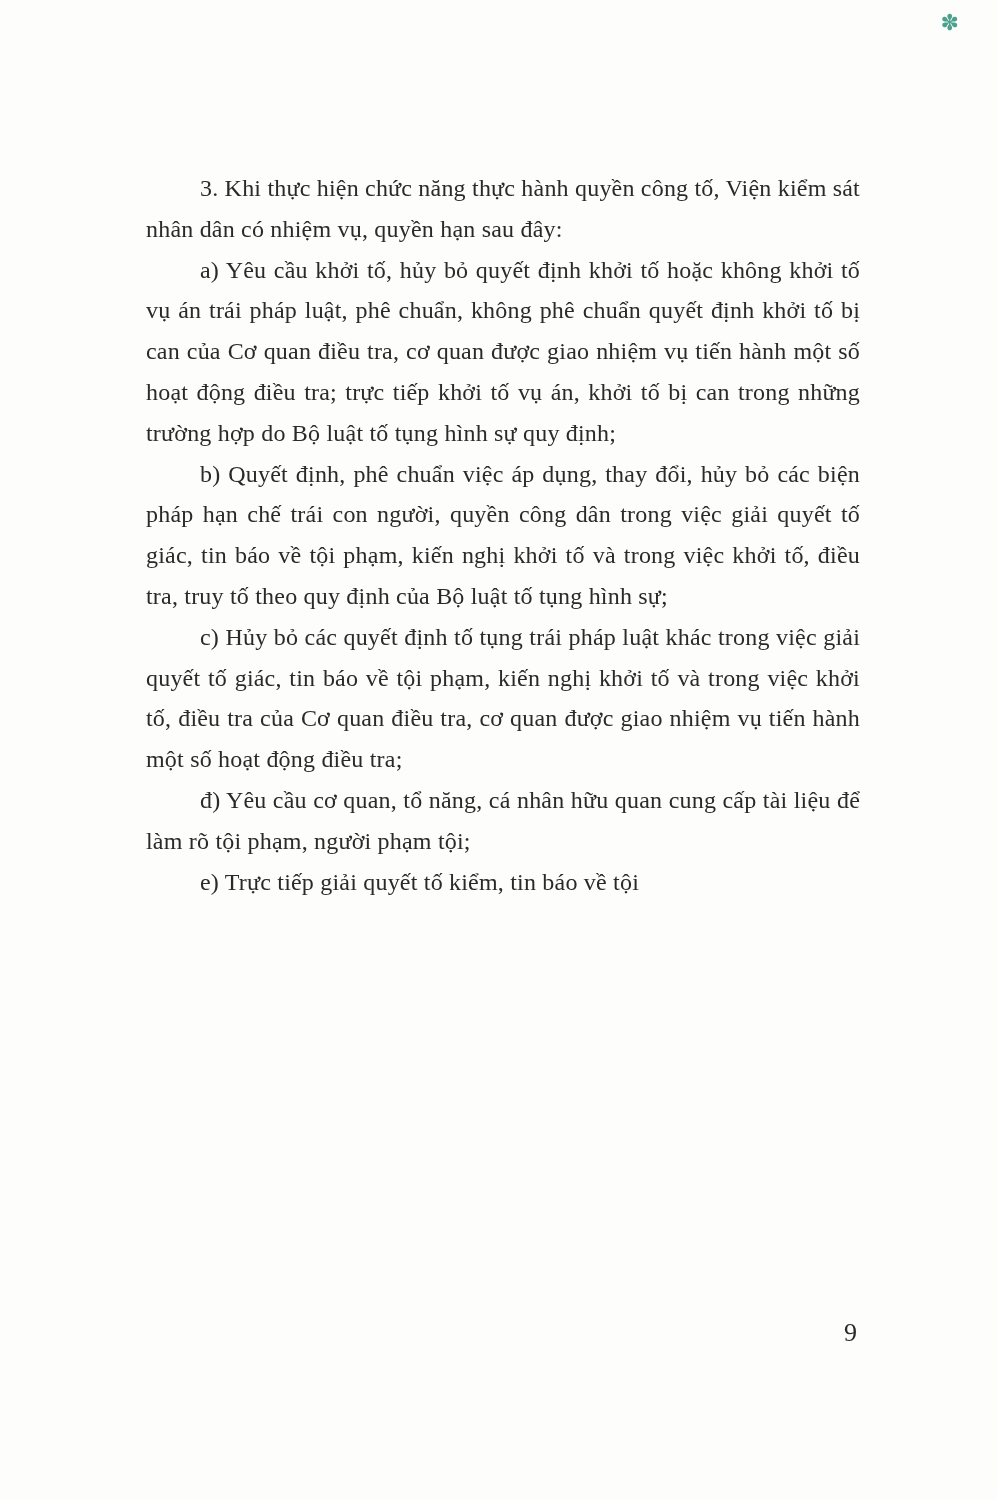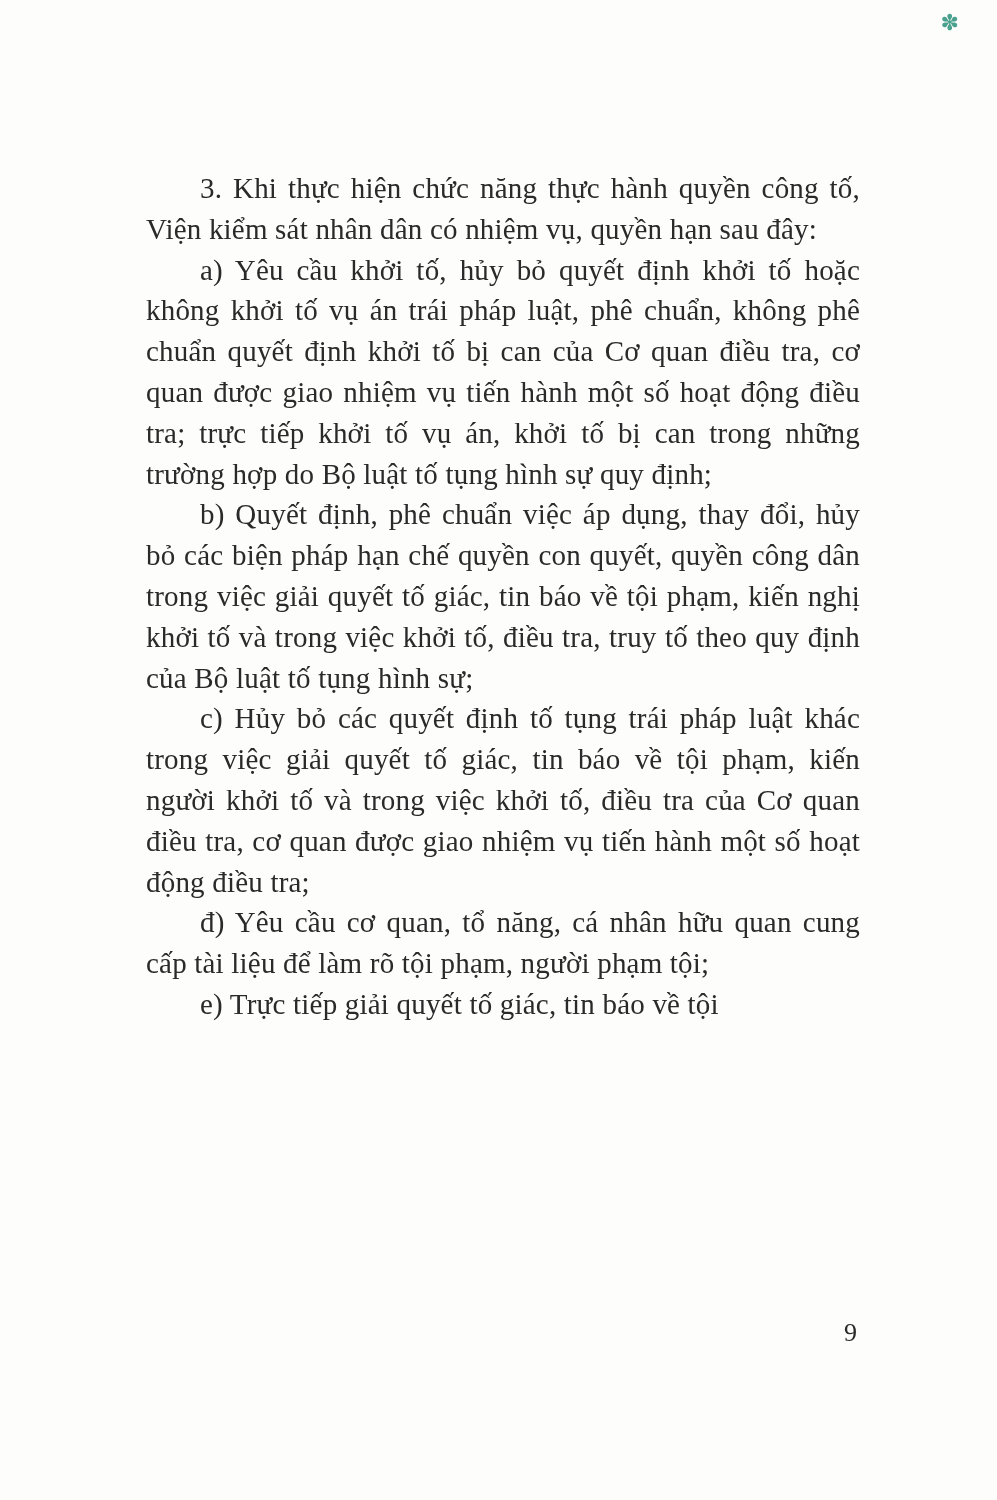--- a/index.html
+++ b/index.html
@@ -24,21 +24,21 @@
     font-size: 22px;
     color: #4aa18d;
     line-height: 1;
     user-select: none;
   }
   .text-block {
     position: absolute;
     left: 146px;
     top: 168px;
     width: 714px;
-    font-size: 29px;
+    font-size: 24px;
     line-height: 40.8px;
     text-align: justify;
     letter-spacing: 0.2px;
   }
   .text-block p {
     margin: 0;
     padding: 0;
     text-indent: 54px;
   }
   .page-number {
@@ -51,20 +51,20 @@
 </style>
 </head>
 <body>
 
 <div class="page">
   <span class="corner-decoration">✽</span>
 
   <div class="text-block">
       <p>3. Khi thực hiện chức năng thực hành quyền công tố, Viện kiểm sát nhân dân có nhiệm vụ, quyền hạn sau đây:</p>
       <p>a) Yêu cầu khởi tố, hủy bỏ quyết định khởi tố hoặc không khởi tố vụ án trái pháp luật, phê chuẩn, không phê chuẩn quyết định khởi tố bị can của Cơ quan điều tra, cơ quan được giao nhiệm vụ tiến hành một số hoạt động điều tra; trực tiếp khởi tố vụ án, khởi tố bị can trong những trường hợp do Bộ luật tố tụng hình sự quy định;</p>
-      <p>b) Quyết định, phê chuẩn việc áp dụng, thay đổi, hủy bỏ các biện pháp hạn chế quyền con quyết, quyền công dân trong việc giải quyết tố giác, tin báo về tội phạm, kiến nghị khởi tố và trong việc khởi tố, điều tra, truy tố theo quy định của Bộ luật tố tụng hình sự;</p>
-      <p>c) Hủy bỏ các quyết định tố tụng trái pháp luật khác trong việc giải quyết tố giác, tin báo về tội phạm, kiến người khởi tố và trong việc khởi tố, điều tra của Cơ quan điều tra, cơ quan được giao nhiệm vụ tiến hành một số hoạt động điều tra;</p>
+      <p>b) Quyết định, phê chuẩn việc áp dụng, thay đổi, hủy bỏ các biện pháp hạn chế trái con người, quyền công dân trong việc giải quyết tố giác, tin báo về tội phạm, kiến nghị khởi tố và trong việc khởi tố, điều tra, truy tố theo quy định của Bộ luật tố tụng hình sự;</p>
+      <p>c) Hủy bỏ các quyết định tố tụng trái pháp luật khác trong việc giải quyết tố giác, tin báo về tội phạm, kiến nghị khởi tố và trong việc khởi tố, điều tra của Cơ quan điều tra, cơ quan được giao nhiệm vụ tiến hành một số hoạt động điều tra;</p>
       <p>đ) Yêu cầu cơ quan, tổ năng, cá nhân hữu quan cung cấp tài liệu để làm rõ tội phạm, người phạm tội;</p>
-      <p>e) Trực tiếp giải quyết tố giác, tin báo về tội</p>
+      <p>e) Trực tiếp giải quyết tố kiểm, tin báo về tội</p>
     </div>
 
   <div class="page-number">9</div>
 </div>
 
 </body></html>

